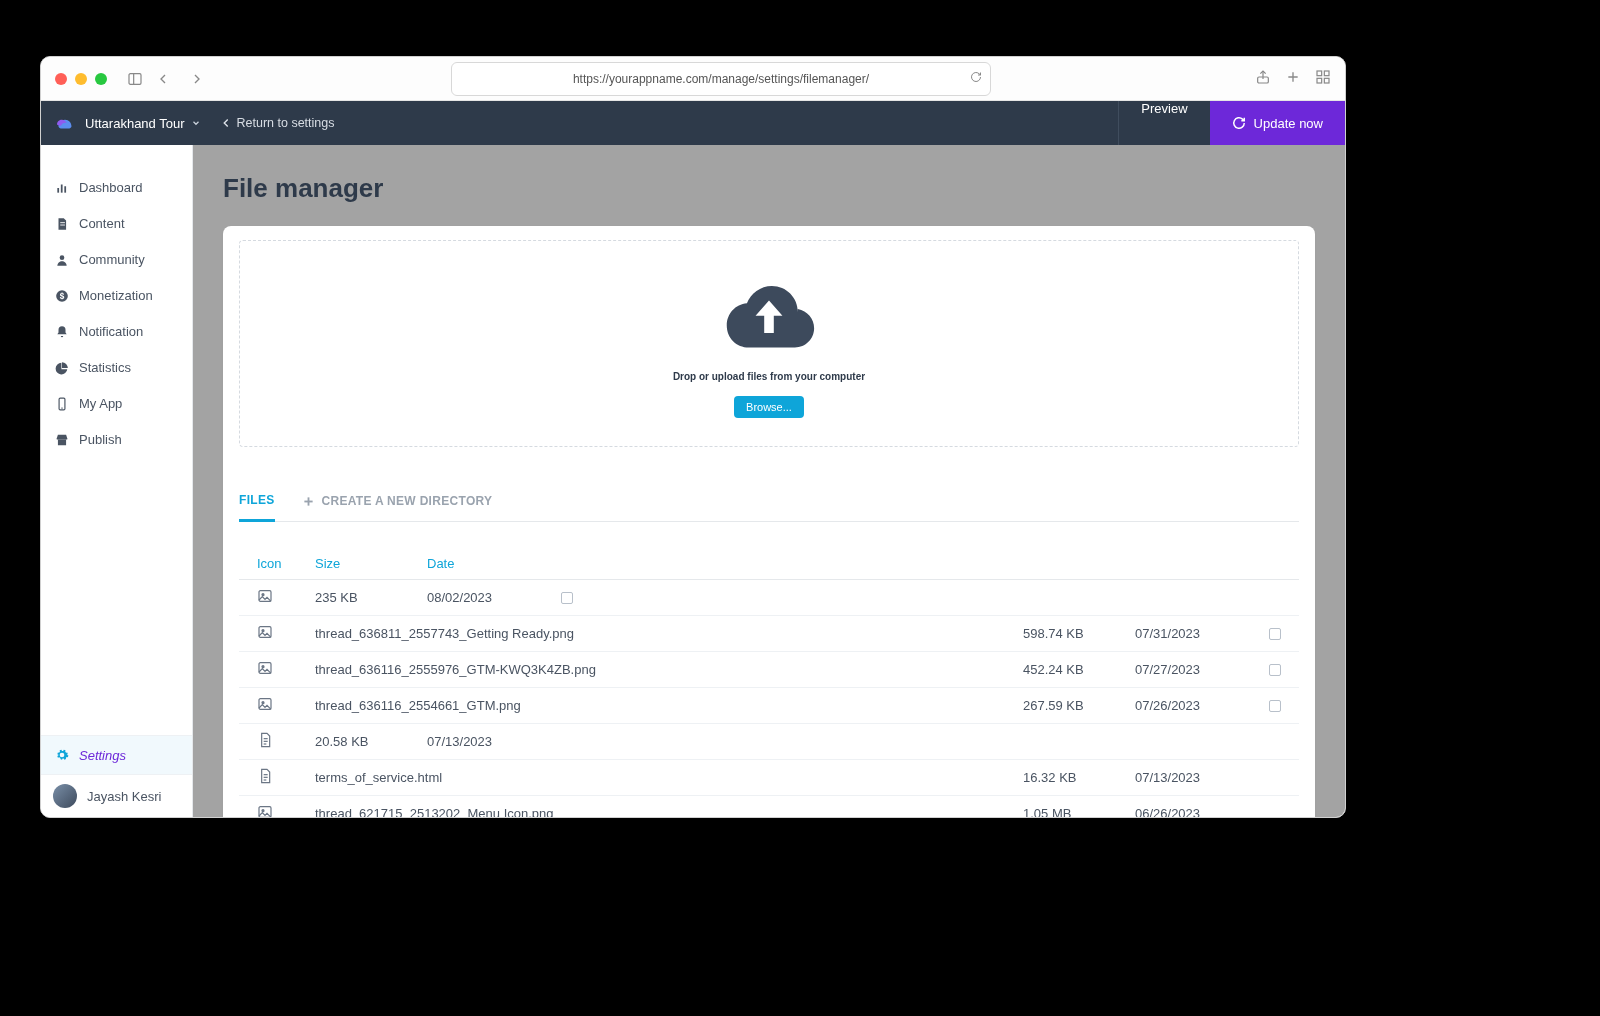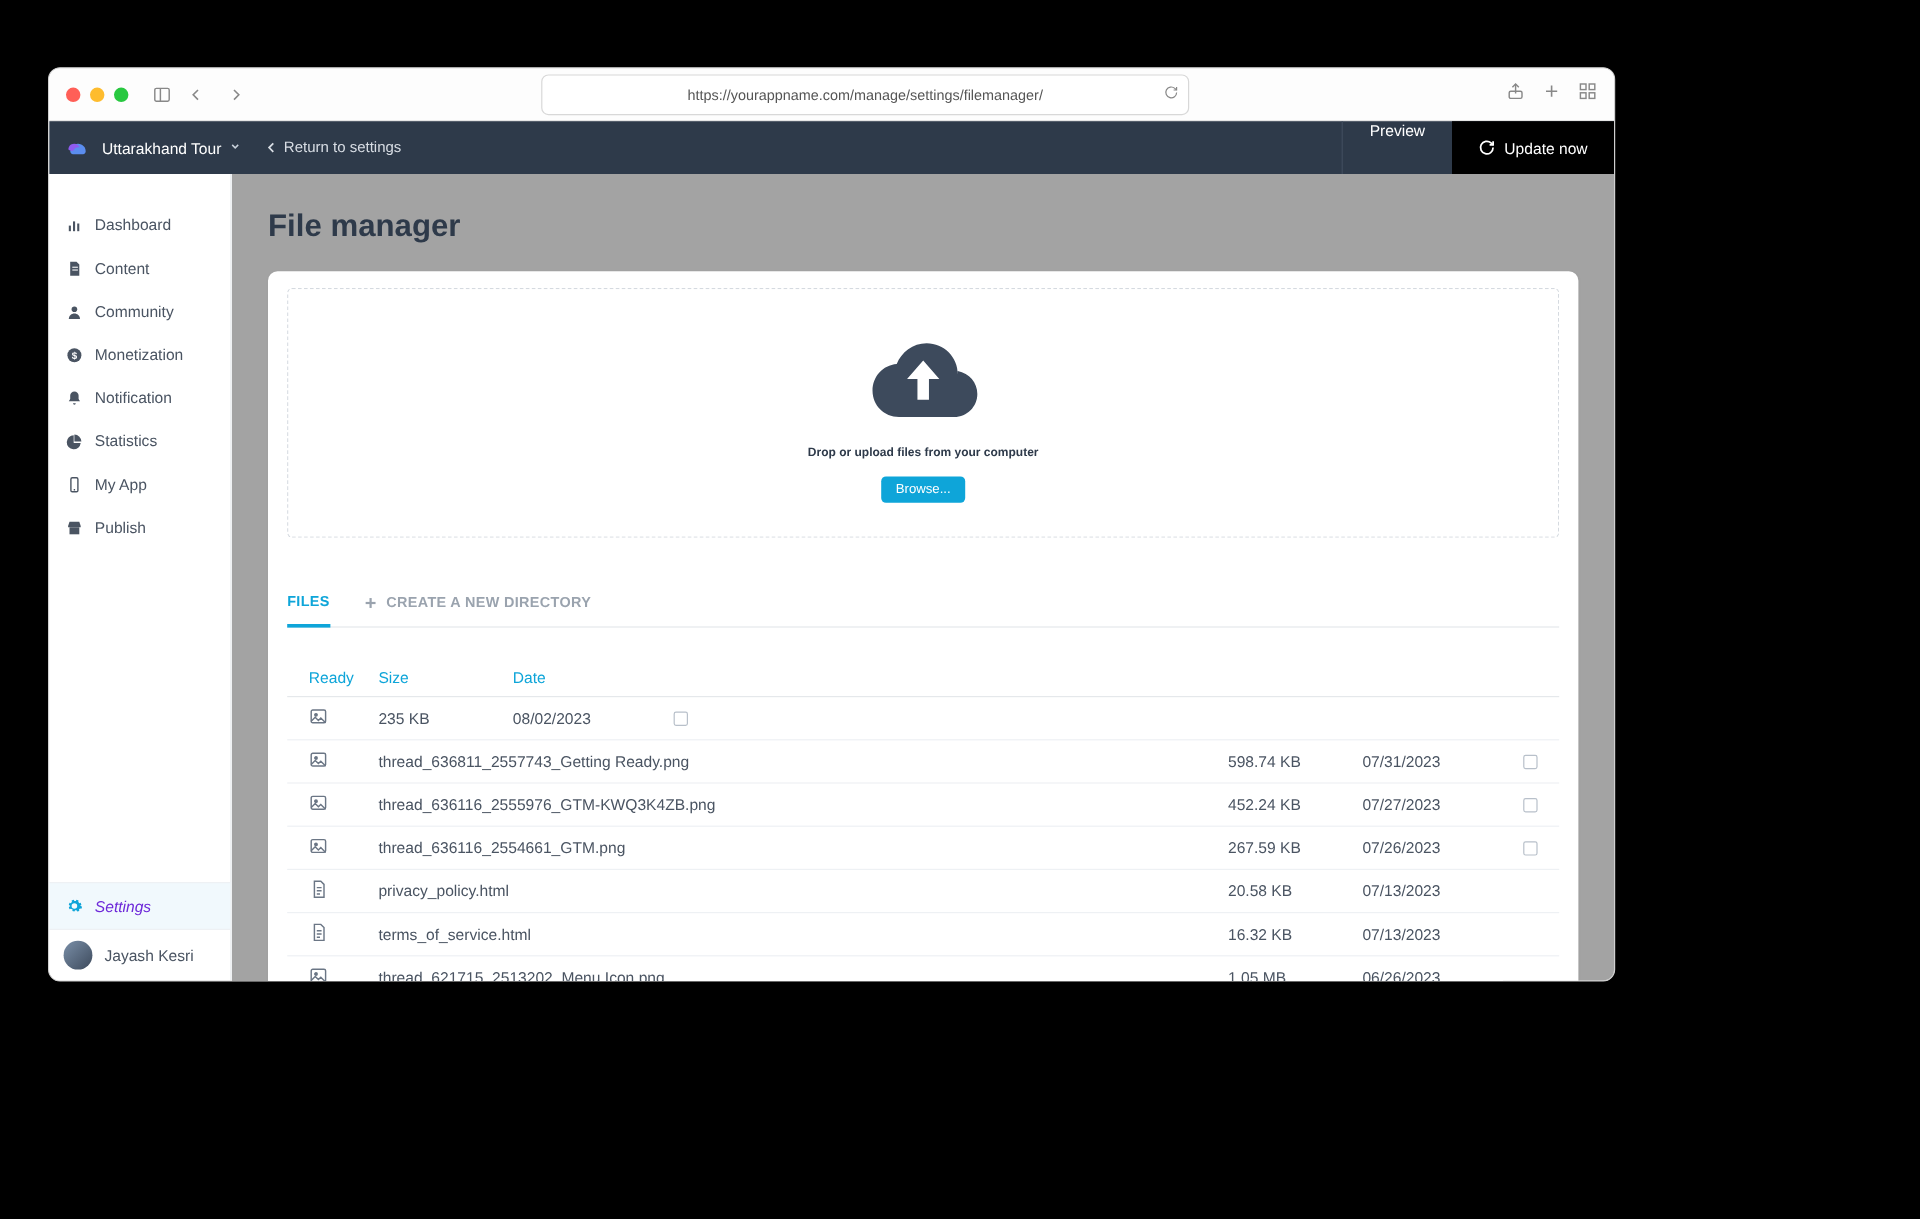--- a/index.html
+++ b/index.html
@@ -21,21 +21,21 @@
 .chrome-right svg { width: 16px; height: 16px; }
 .app { display: flex; flex-direction: column; height: calc(100% - 44px); }
 .topbar { height: 44px; background: #2e3a4a; display: flex; align-items: center; color: #fff; }
 .app-logo { width: 20px; height: 16px; margin-left: 14px; margin-right: 10px; }
 .app-name { font-size: 13px; font-weight: 500; }
 .chev { margin-left: 6px; }
 .return { display: flex; align-items: center; margin-left: 18px; font-size: 12.5px; color: #d8dde4; }
 .return svg { margin-right: 4px; }
 .topbar-spacer { flex: 1; }
 .preview-btn { height: 44px; padding: 0 22px; border-left: 1px solid #404d5e; display: flex; font-size: 13px; color: #fff; }
-.update-btn { height: 44px; padding: 0 22px; background: #000000; display: flex; align-items: center; font-size: 13px; color: #fff; gap: 8px; }
+.update-btn { height: 44px; padding: 0 22px; background: #6d28d9; display: flex; align-items: center; font-size: 13px; color: #fff; gap: 8px; }
 .body { flex: 1; display: flex; overflow: hidden; }
 .sidebar { width: 152px; background: #fff; border-right: 1px solid #e5e8eb; display: flex; flex-direction: column; }
 .nav { padding-top: 14px; flex: 1; }
 .nav-item { display: flex; align-items: flex-end; height: 36px; padding-left: 14px; font-size: 13px; color: #4a5462; gap: 10px; }
 .nav-item svg { width: 14px; height: 14px; flex-shrink: 0; color: #4a5462; }
 .foot { }
 .settings-item { display: flex; align-items: center; height: 40px; padding-left: 14px; font-size: 13px; color: #6d28d9; gap: 10px; background: #f1f9fd; border-top: 1px solid #eef1f4; border-bottom: 1px solid #eef1f4; font-style: italic; }
 .settings-item svg { width: 14px; height: 14px; color: #0ea5d9; }
 .user-item { display: flex; align-items: center; height: 42px; padding-left: 12px; font-size: 13px; color: #4a5462; gap: 10px; }
 .avatar { width: 24px; height: 24px; border-radius: 50%; background: linear-gradient(135deg,#7a8fa8,#3d4a5c); }
@@ -243,21 +243,21 @@
               <svg viewBox="0 0 24 24" fill="currentColor">
                   <rect x="10" y="3" width="4" height="18"></rect>
                   <rect x="3" y="10" width="18" height="4"></rect>
                 </svg>
               <span>CREATE A NEW DIRECTORY</span>
             </div>
           </div>
 
           <div class="table">
             <div class="thead">
-              <div class="col-type">Ready</div>
+              <div class="col-type">Icon</div>
               <div class="col-size">Size</div>
               <div class="col-date">Date</div>
               <div class="col-check"></div>
             </div>
             <div id="tbody">
                 <div class="trow">
                   <div class="type-icon"><svg viewBox="0 0 24 24" fill="none" stroke="currentColor" stroke-width="1.8">
                       <rect x="3" y="4" width="18" height="16" rx="2"></rect>
                       <circle cx="9" cy="10" r="1.5" fill="currentColor"></circle>
                       <path d="M3 18l5-5 4 4 3-3 6 6"></path>
@@ -307,21 +307,20 @@
                     <div class="cbox"></div>
                   </div>
                 </div>
                 <div class="trow">
                   <div class="type-icon"><svg viewBox="0 0 24 24" fill="none" stroke="currentColor" stroke-width="1.8">
                       <path d="M7 2h8l4 4v16H7z"></path>
                       <line x1="10" y1="10" x2="16" y2="10"></line>
                       <line x1="10" y1="14" x2="16" y2="14"></line>
                       <line x1="10" y1="18" x2="14" y2="18"></line>
                     </svg></div>
-                  <div class="col-name">privacy_policy.html</div>
                   <div class="col-size">20.58 KB</div>
                   <div class="col-date">07/13/2023</div>
                   <div class="col-check"></div>
                 </div>
                 <div class="trow">
                   <div class="type-icon"><svg viewBox="0 0 24 24" fill="none" stroke="currentColor" stroke-width="1.8">
                       <path d="M7 2h8l4 4v16H7z"></path>
                       <line x1="10" y1="10" x2="16" y2="10"></line>
                       <line x1="10" y1="14" x2="16" y2="14"></line>
                       <line x1="10" y1="18" x2="14" y2="18"></line>

